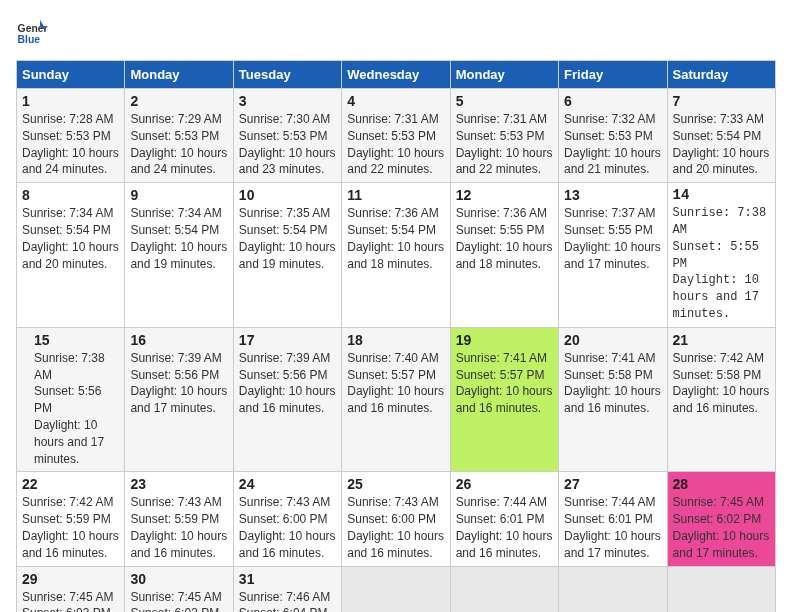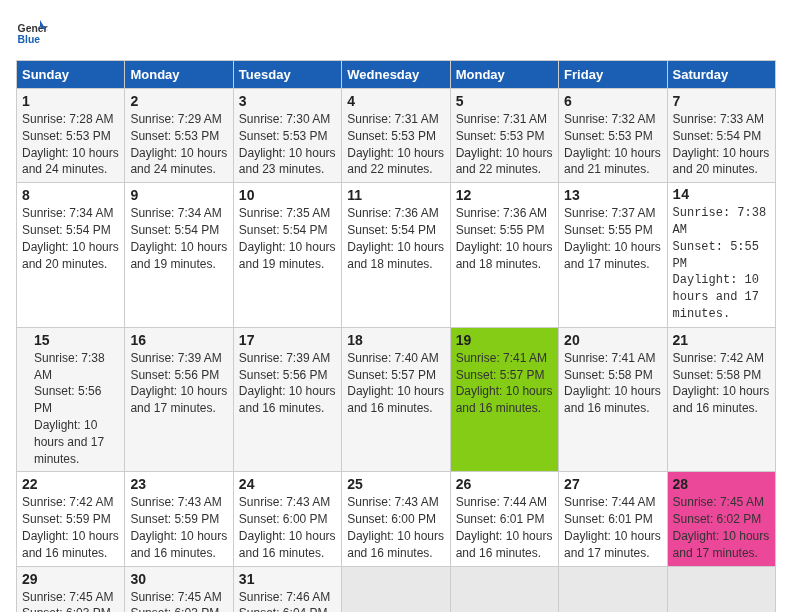--- a/index.html
+++ b/index.html
@@ -257,21 +257,21 @@
         </div>
       </td>
         <td style="background: rgb(245, 245, 245);">
         <span class="day-num">18</span>
         <div class="day-info">
           Sunrise: 7:40 AM<br>
           Sunset: 5:57 PM<br>
           Daylight: 10 hours and 16 minutes.
         </div>
       </td>
-        <td style="background: #84cc16;">
+        <td style="background: #bef264;">
         <span class="day-num">19</span>
         <div class="day-info">
           Sunrise: 7:41 AM<br>
           Sunset: 5:57 PM<br>
           Daylight: 10 hours and 16 minutes.
         </div>
       </td>
         <td style="background: rgb(245, 245, 245);">
         <span class="day-num">20</span>
         <div class="day-info">

